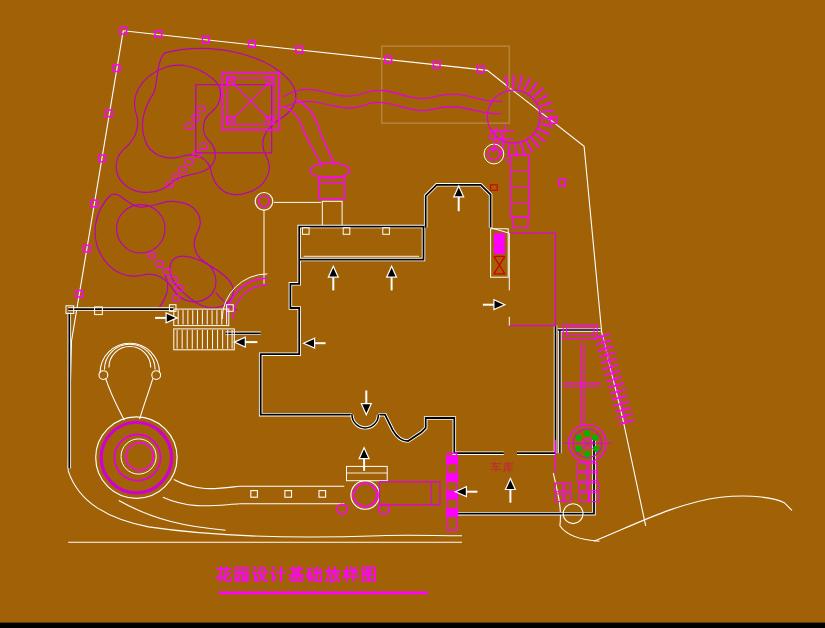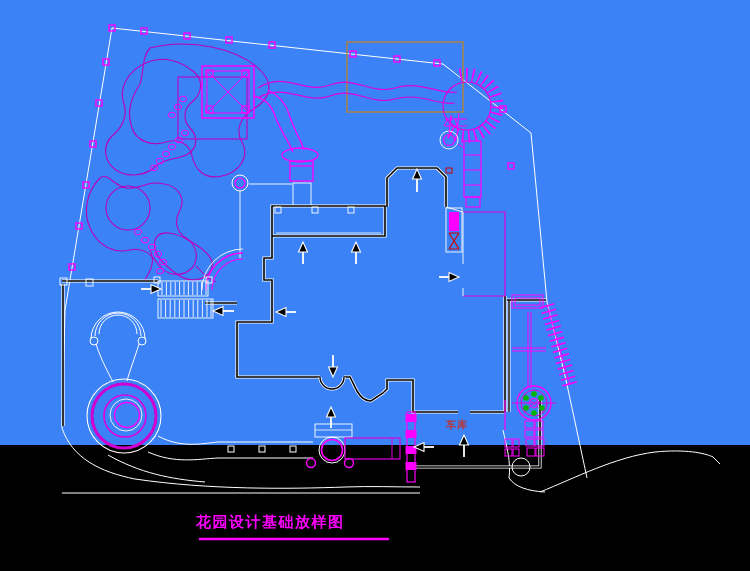--- a/index.html
+++ b/index.html
@@ -1,16 +1,16 @@
 <!DOCTYPE html>
 <html><head>
 <meta charset="utf-8">
 <style>
   html,body{margin:0;padding:0;background:#000;width:750px;height:571px;overflow:hidden;}
-  #stage{position:relative;width:750px;height:445px;background:#3b82f6;font-family:"DejaVu Sans",sans-serif;}
+  #stage{position:relative;width:750px;height:566px;background:#a16207;font-family:"DejaVu Sans",sans-serif;}
   svg{position:absolute;left:0;top:0;}
   text{font-family:"DejaVu Sans",sans-serif;}
   .no-select{user-select:none;}
 </style>
 </head>
 <body>
 
 <div id="stage" class="no-select">
 <svg width="750" height="571" viewBox="0 0 750 571">
 

